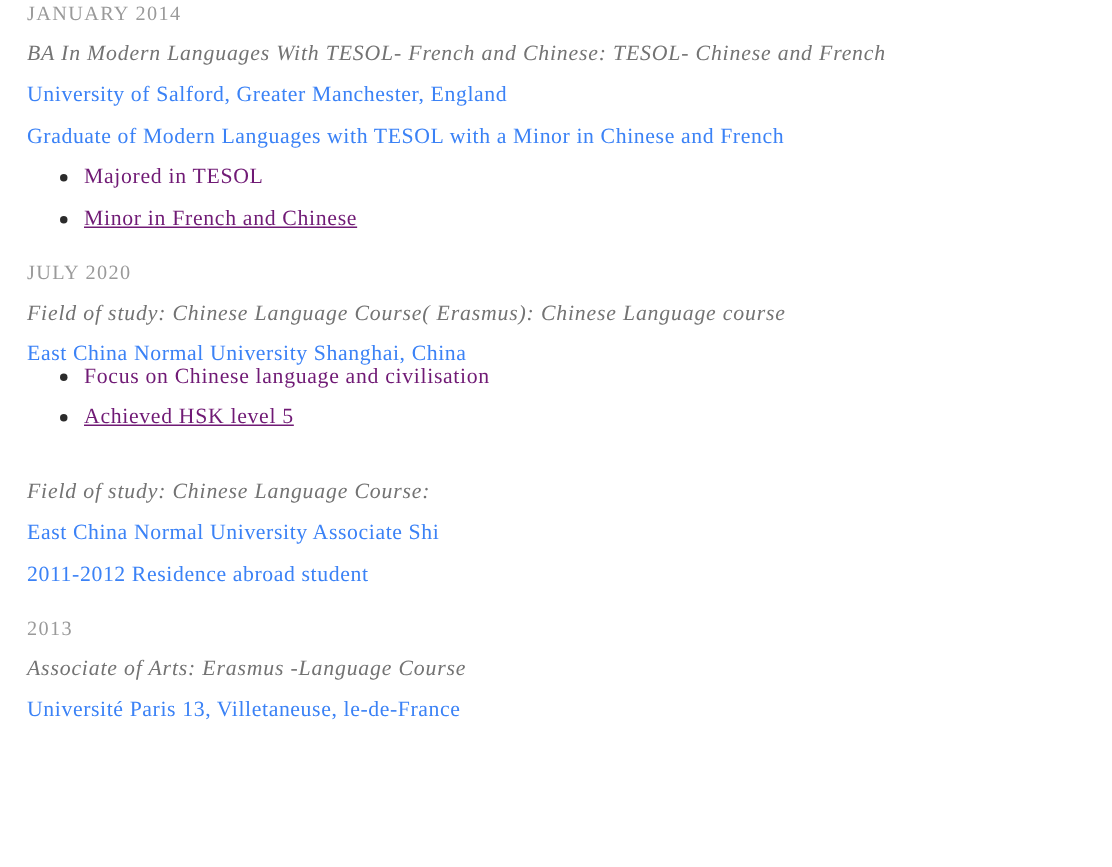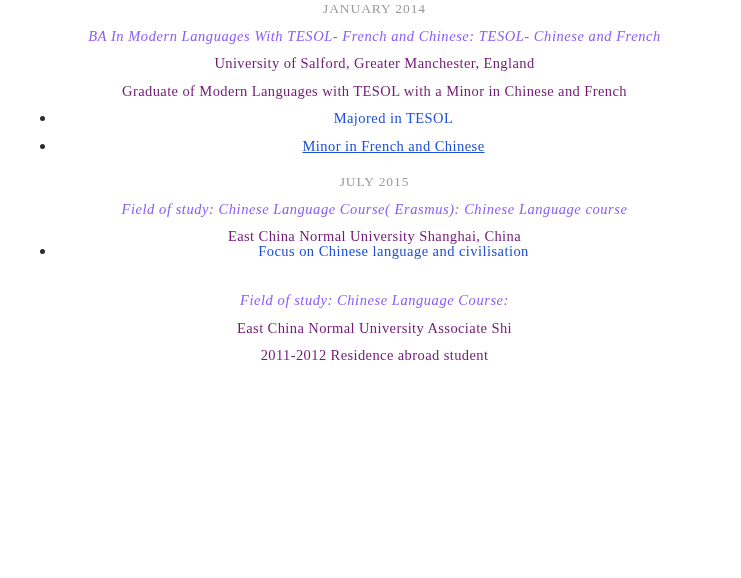--- a/index.html
+++ b/index.html
@@ -11,64 +11,63 @@
     width: 741px;
     height: 578px;
     overflow: hidden;
     font-family: "Liberation Serif", serif;
     color: #3a3a3a;
   }
   .page {
     padding: 0 10px 0 18px;
     box-sizing: border-box;
     width: 741px;
-    text-align: center;
   }
   .entry {
     margin: 0;
   }
   .entry-date {
     color: #9a9a9a;
     font-size: 13.5px;
     letter-spacing: 0.9px;
     font-family: "Liberation Serif", serif;
     margin: 0;
     padding: 0;
     line-height: 1.0;
   }
   .entry-first .entry-date {
     padding-top: 2px;
   }
   .entry-title {
     font-style: italic;
     font-size: 14.5px;
     letter-spacing: 0.55px;
-    color: #8b5cf6;
+    color: #737373;
     line-height: 1.0;
     margin: 0;
   }
   .entry-line {
     font-size: 14.5px;
     letter-spacing: 0.4px;
-    color: #701a75;
+    color: #3b82f6;
     line-height: 1.0;
     margin: 0;
   }
   .spacer-date { height: 13px; }
   .spacer-line { height: 13px; }
   .spacer-block { height: 22px; }
   ul.bullets {
     list-style: none;
     margin: 0;
     padding: 0;
   }
   ul.bullets li {
     font-size: 14.5px;
     letter-spacing: 0.45px;
-    color: #1d4ed8;
+    color: #701a75;
     line-height: 1.0;
     padding-left: 38px;
     position: relative;
     margin: 0;
   }
   ul.bullets li + li {
     margin-top: 13px;
     text-decoration: underline;
   }
   ul.bullets li::before {
@@ -99,37 +98,45 @@
     <div class="spacer-line"></div>
     <ul class="bullets bullet-first">
       <li>Majored in TESOL</li>
       <li>Minor in French and Chinese</li>
     </ul>
   </div>
 
   <div class="spacer-block"></div>
 
   <div class="entry">
-    <div class="entry-date">JULY 2015</div>
+    <div class="entry-date">JULY 2020</div>
     <div class="spacer-date"></div>
     <div class="entry-title">Field of study: Chinese Language Course( Erasmus): Chinese Language course</div>
     <div class="spacer-line"></div>
     <div class="entry-line">East China Normal University Shanghai, China</div>
     <ul class="bullets bullet-first">
       <li>Focus on Chinese language and civilisation</li>
+      <li>Achieved HSK level 5</li>
     </ul>
   </div>
 
   <div class="spacer-block"></div>
 
   <div class="entry">
     <div class="spacer-date"></div>
     <div class="entry-title">Field of study: Chinese Language Course:</div>
     <div class="spacer-line"></div>
     <div class="entry-line">East China Normal University Associate Shi</div>
     <div class="spacer-line"></div>
     <div class="entry-line">2011-2012 Residence abroad student</div>
   </div>
 
   <div class="spacer-block"></div>
 
+  <div class="entry">
+    <div class="entry-date">2013</div>
+    <div class="spacer-date"></div>
+    <div class="entry-title">Associate of Arts: Erasmus -Language Course</div>
+    <div class="spacer-line"></div>
+    <div class="entry-line">Université Paris 13, Villetaneuse, le-de-France</div>
+  </div>
 
 </div>
 
 </body></html>

